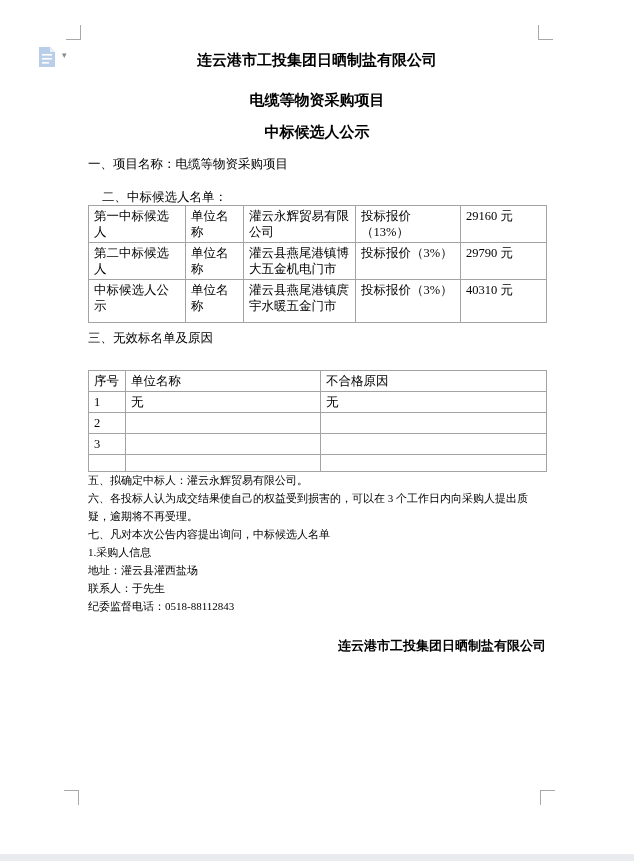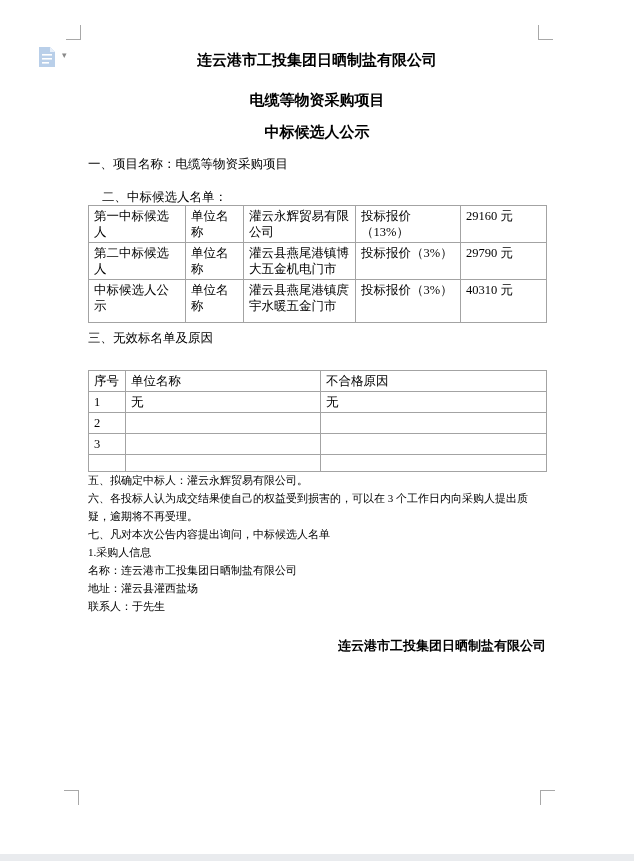--- a/index.html
+++ b/index.html
@@ -127,23 +127,23 @@
       <td class="c3"></td>
     </tr>
   </tbody>
     </table>
 
   <div class="para-block">
     <p>五、拟确定中标人：灌云永辉贸易有限公司。</p>
     <p>六、各投标人认为成交结果使自己的权益受到损害的，可以在 3 个工作日内向采购人提出质疑，逾期将不再受理。</p>
     <p>七、凡对本次公告内容提出询问，中标候选人名单</p>
     <p>1.采购人信息</p>
-    <p>名称：连云港市工投集团日晒制盐有限公司</p>
     <p>地址：灌云县灌西盐场</p>
     <p>联系人：于先生</p>
+    <p>纪委监督电话：0518-88112843</p>
     <div class="signature">
       <p>连云港市工投集团日晒制盐有限公司</p>
     </div>
   </div>
 
 </div>
 
 <div class="page-edge"></div>
 
 </body></html>

